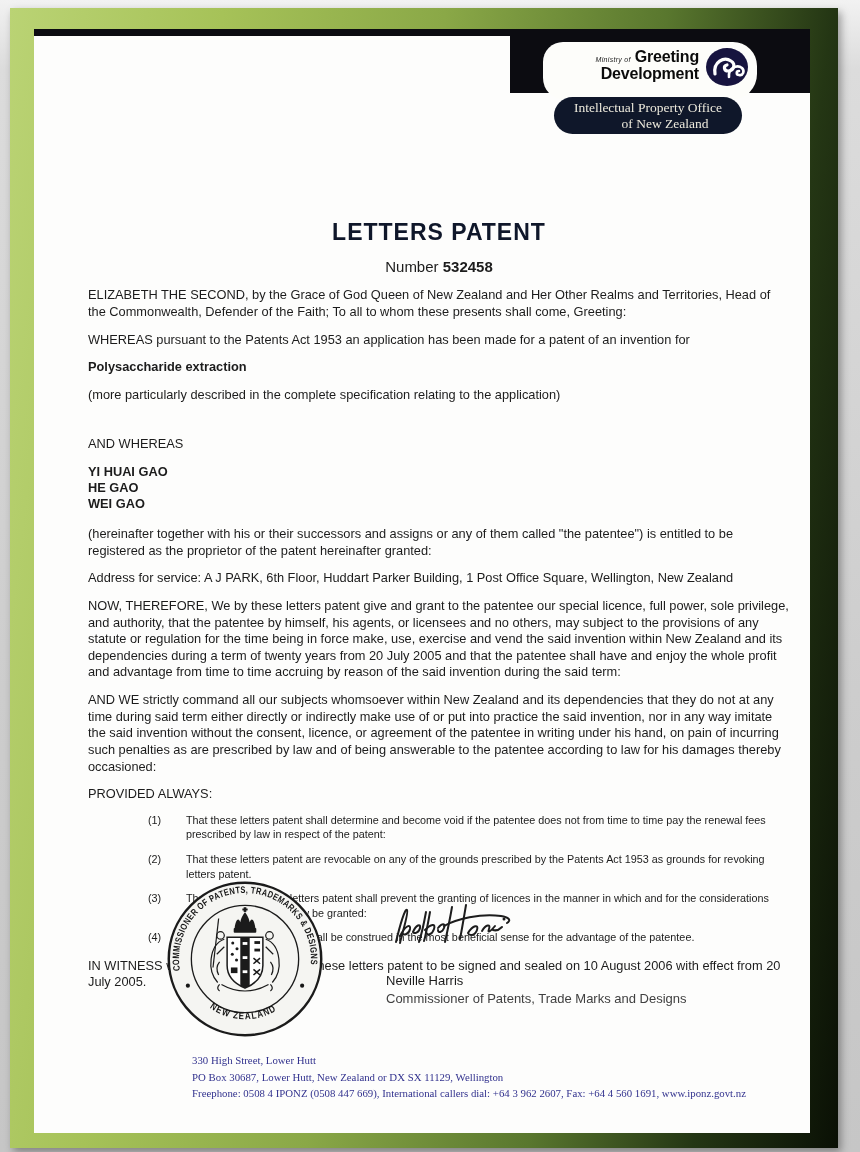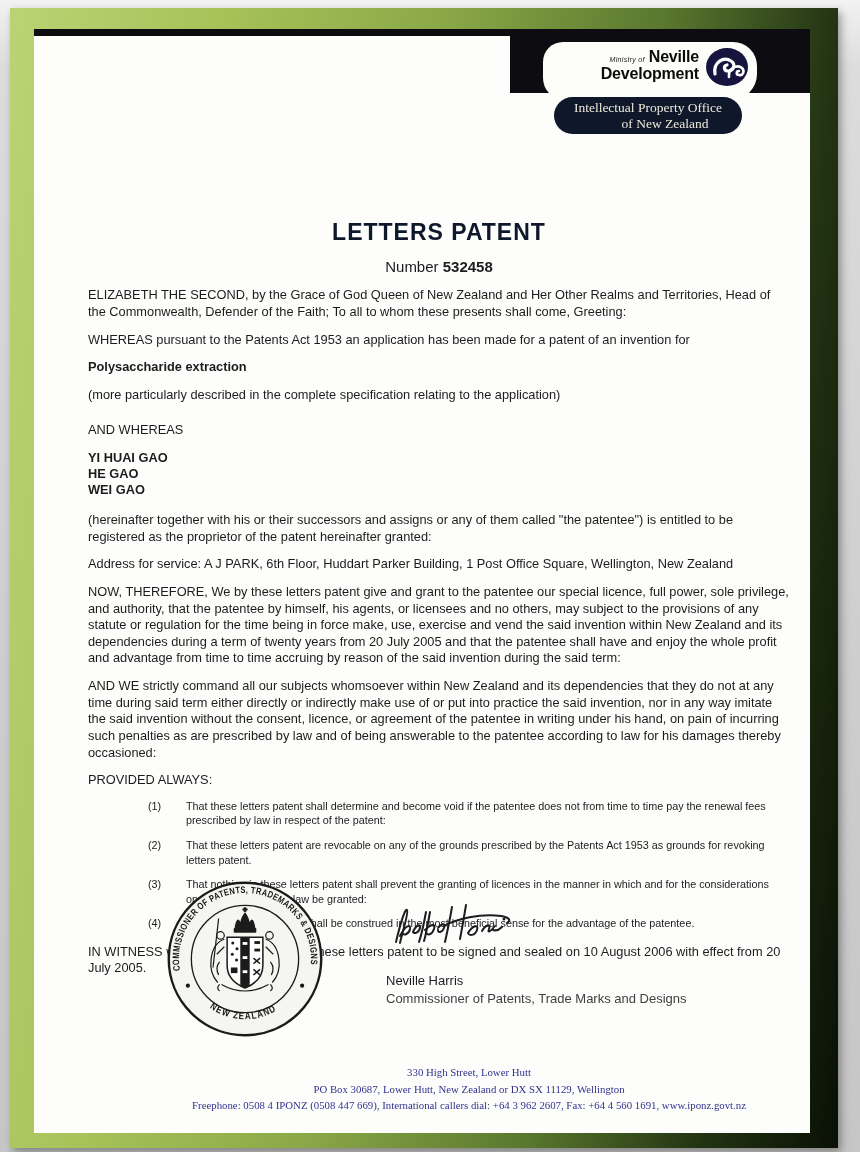--- a/index.html
+++ b/index.html
@@ -51,36 +51,36 @@
   .seal{position:absolute;left:131px;top:850px;}
 
   
   .sig-block{position:absolute;left:352px;top:866px;}
   .sig-svg{display:block;}
   .sig-name{margin-top:20px;font-size:13px;color:#1c1c1c;}
   .sig-role{margin-top:3px;font-size:13px;color:#404040;}
 
   
   .footer{
-    position:absolute;right:64px;bottom:20px;text-align:center;
+    position:absolute;right:64px;bottom:32px;text-align:left;
     font-family:"Liberation Serif",serif;font-size:10.8px;color:#32328e;line-height:1.5;
   }
 </style>
 </head>
 <body>
 
 <div class="frame">
   <div class="page">
 
     <div class="top-line"></div>
     <div class="top-band"></div>
 
     <div class="logo-blob">
       <div class="med-lines">
-        <div><span class="mini">Ministry of</span><span class="med-big">Neville</span></div>
+        <div><span class="mini">Ministry of</span><span class="med-big">Greeting</span></div>
         <div class="med-big">Development</div>
         <div class="maori">Manatū Ōhanga</div>
       </div>
       <svg class="koru" width="44" height="40" viewBox="0 0 44 40">
         <ellipse cx="22" cy="20" rx="21" ry="19" fill="#17143f"></ellipse>
         <path d="M10 27 C8 15 19 9 26 14 C31 17 29 24 23 24 C19 24 18 19 22 18" stroke="#fff" stroke-width="3.2" fill="none" stroke-linecap="round"></path>
         <path d="M24 30 C23 21 32 17 37 21 C40 24 38 29 34 28 C31 28 31 24 34 24" stroke="#fff" stroke-width="2.6" fill="none" stroke-linecap="round"></path>
       </svg>
     </div>
 
@@ -93,21 +93,21 @@
       <div class="doc-title">LETTERS PATENT</div>
       <div class="doc-number">
         <span>Number</span>
         <span class="bold">532458</span>
       </div>
 
       <p class="p">ELIZABETH THE SECOND, by the Grace of God Queen of New Zealand and Her Other Realms and Territories, Head of the Commonwealth, Defender of the Faith; To all to whom these presents shall come, Greeting:</p>
       <p class="p">WHEREAS pursuant to the Patents Act 1953 an application has been made for a patent of an invention for</p>
       <p class="p bold">Polysaccharide extraction</p>
       <p class="p">(more particularly described in the complete specification relating to the application)</p>
-      <p class="p" style="margin-top:18px">AND WHEREAS</p>
+      <p class="p" style="margin-top:32px">AND WHEREAS</p>
 
       <div class="names">
         <div>YI HUAI GAO</div>
         <div>HE GAO</div>
         <div>WEI GAO</div>
       </div>
 
       <p class="p" style="margin-top:14px"> (hereinafter together with his or their successors and assigns or any of them called "the patentee") is entitled to be registered as the proprietor of the patent hereinafter granted:</p>
       <p class="p">Address for service: A J PARK, 6th Floor, Huddart Parker Building, 1 Post Office Square, Wellington, New Zealand</p>
       <p class="p">NOW, THEREFORE, We by these letters patent give and grant to the patentee our special licence, full power, sole privilege, and authority, that the patentee by himself, his agents, or licensees and no others, may subject to the provisions of any statute or regulation for the time being in force make, use, exercise and vend the said invention within New Zealand and its dependencies during a term of twenty years from 20 July 2005 and that the patentee shall have and enjoy the whole profit and advantage from time to time accruing by reason of the said invention during the said term:</p>

